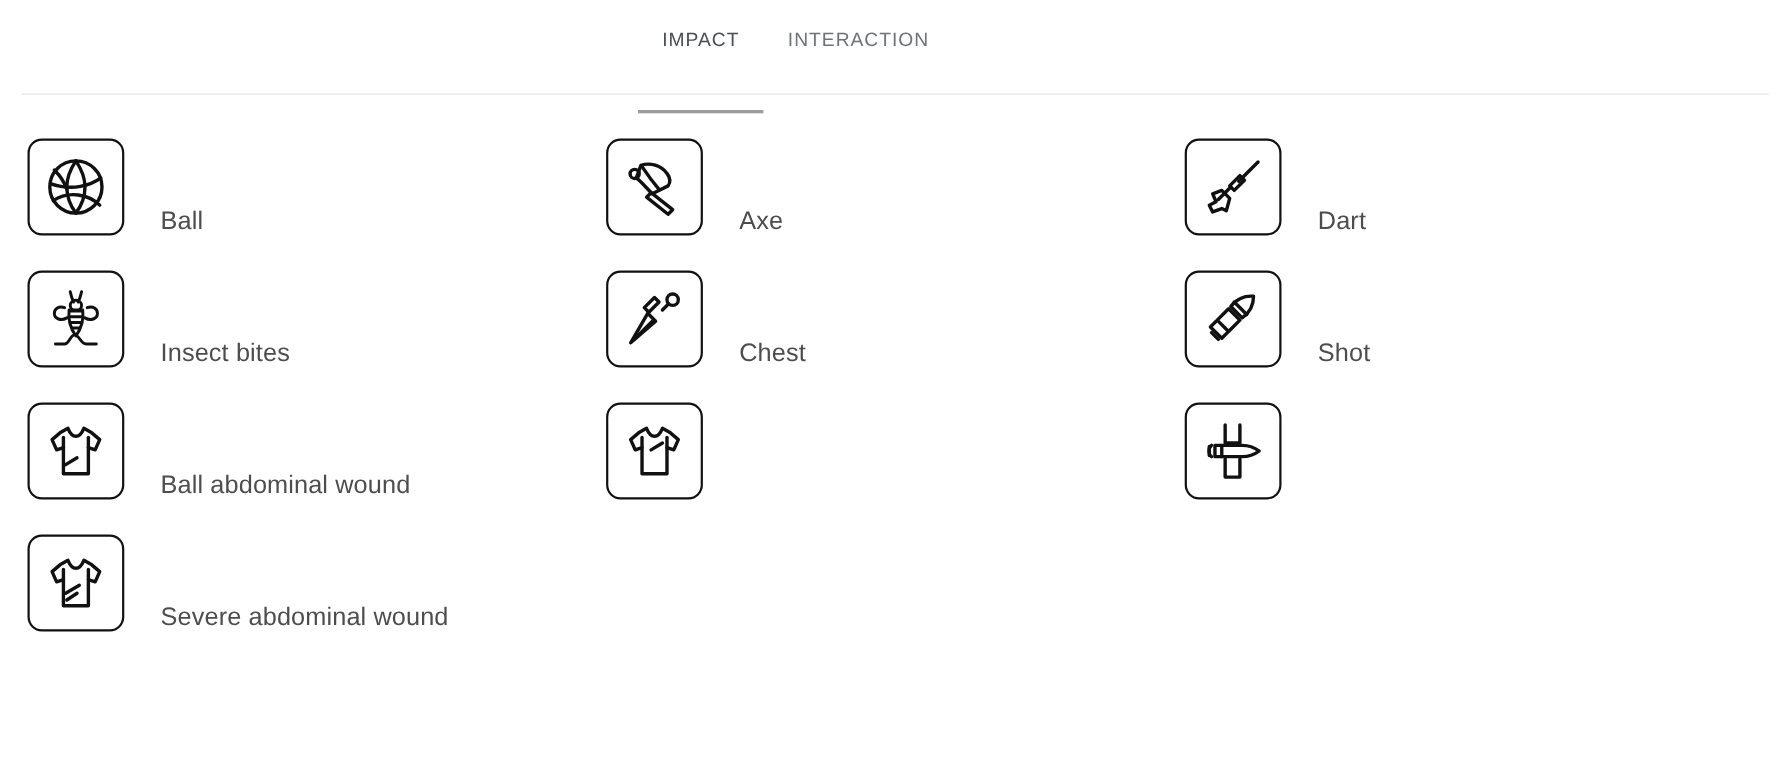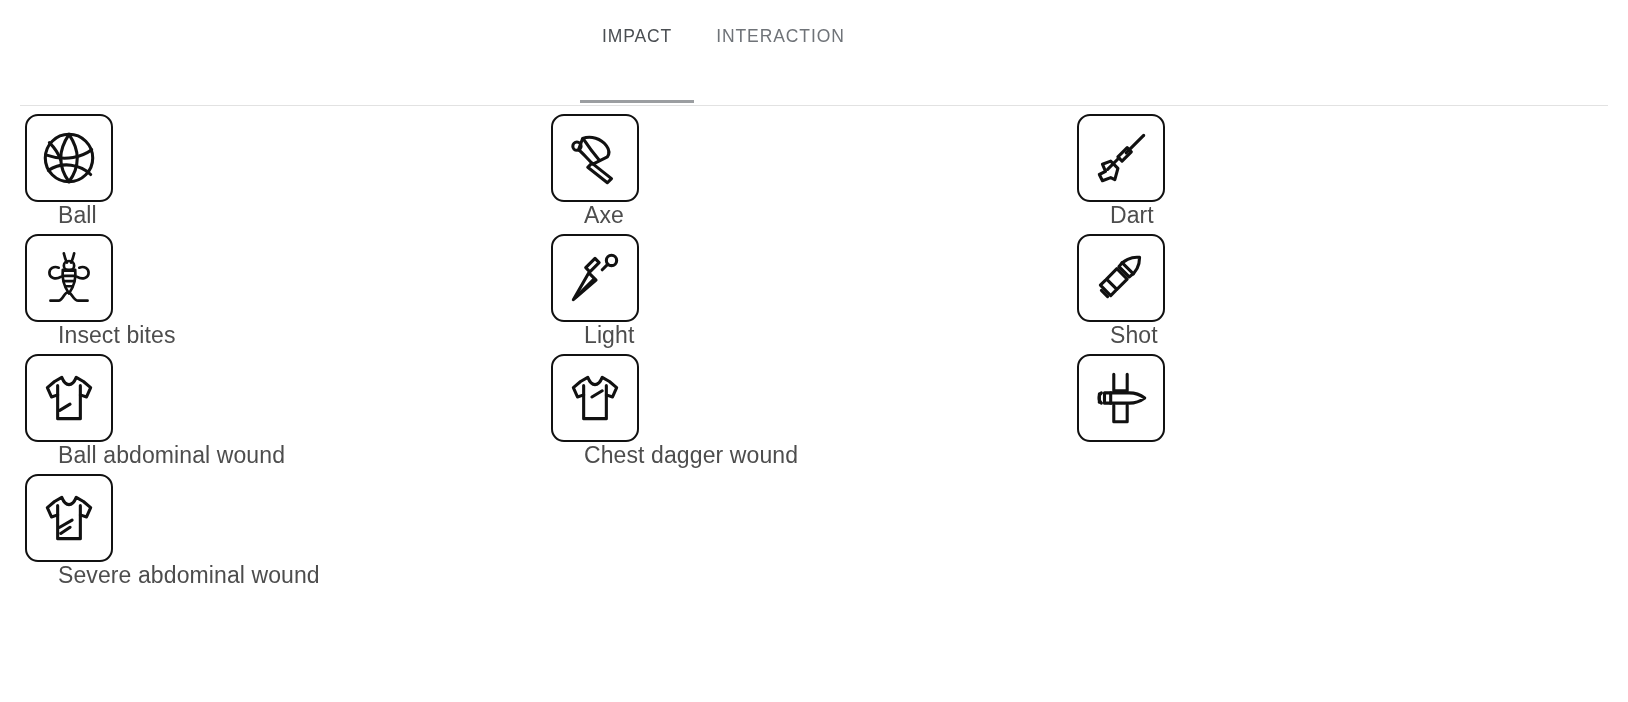--- a/index.html
+++ b/index.html
@@ -11,21 +11,21 @@
     width: 1628px;
     height: 702px;
     font-family: "Liberation Sans", sans-serif;
     color: #3c3c3c;
     overflow: hidden;
   }
 
   
   .tabbar {
     position: relative;
-    height: 106px;
+    height: 86px;
   }
   .tabs {
     display: flex;
     justify-content: flex-start;
     align-items: flex-start;
     padding-left: 580px;
     height: 90px;
     box-sizing: border-box;
   }
   .tab {
@@ -66,23 +66,22 @@
   
   .grid {
     display: grid;
     grid-template-columns: 526px 526px 526px;
     grid-auto-rows: 120px;
     padding: 8px 0 0 25px;
     box-sizing: border-box;
   }
   .item {
     display: flex;
-    align-items: flex-start;
+    align-items: flex-end;
     cursor: pointer;
-    flex-direction: column;
   }
   .icon-box {
     width: 88px;
     height: 88px;
     min-width: 88px;
     border: 2px solid #111111;
     border-radius: 13px;
     box-sizing: border-box;
     display: flex;
     align-items: center;
@@ -177,21 +176,21 @@
   <div class="item">
     <div class="icon-box">
       <svg viewBox="0 0 64 64" fill="none" stroke="#111" stroke-width="3" stroke-linecap="round" stroke-linejoin="round">
         <circle cx="48" cy="15" r="5"></circle>
         <path d="M44.5 18.5 L39 24"></path>
         <path d="M32 13 L36 17 L27 26 L23 22 Z"></path>
         <path d="M26 27 L11 53 L33 34 Z"></path>
         <path d="M14 50 C20 44 26 38 31 33"></path>
       </svg>
     </div>
-    <div class="item-label">Light</div>
+    <div class="item-label">Chest</div>
   </div>
 
   <div class="item">
     <div class="icon-box">
       <svg viewBox="0 0 64 64" fill="none" stroke="#111" stroke-width="3" stroke-linecap="round" stroke-linejoin="round">
         <path d="M50 12 C50 20 46 27 40 31 L30 21 C34 15 42 11 50 12 Z"></path>
         <path d="M38 33 L28 43 L18 33 L28 23 Z"></path>
         <path d="M17 34 L12 39 L22 49 L27 44"></path>
         <path d="M13 44 L19 50"></path>
         <path d="M33 17 L44 28"></path>
@@ -214,21 +213,20 @@
 
   <div class="item">
     <div class="icon-box">
       <svg viewBox="0 0 64 64" fill="none" stroke="#111" stroke-width="3" stroke-linecap="round" stroke-linejoin="round">
         <path d="M25 12 L18 16 L11 22 L15 31 L21 29 L21 52 L43 52 L43 29 L49 31 L53 22 L46 16 L39 12 C37 17 34 19 32 19 C30 19 27 17 25 12 Z"></path>
         <path d="M21 29 L21 20"></path>
         <path d="M43 29 L43 20"></path>
         <path d="M29 31 L39 25"></path>
       </svg>
     </div>
-    <div class="item-label">Chest dagger wound</div>
   </div>
 
   <div class="item">
     <div class="icon-box">
       <svg viewBox="0 0 64 64" fill="none" stroke="#111" stroke-width="3" stroke-linecap="round" stroke-linejoin="round">
         <path d="M25 9 L25 25 L38 25 L38 9"></path>
         <path d="M25 39 L25 55 L38 55 L38 39"></path>
         <path d="M22 27 L40 27 C46 27 51 29 55 32 C51 35 46 37 40 37 L22 37 Z"></path>
         <path d="M22 27 L16 27 L16 37 L22 37"></path>
         <path d="M11 28 L11 36"></path>

